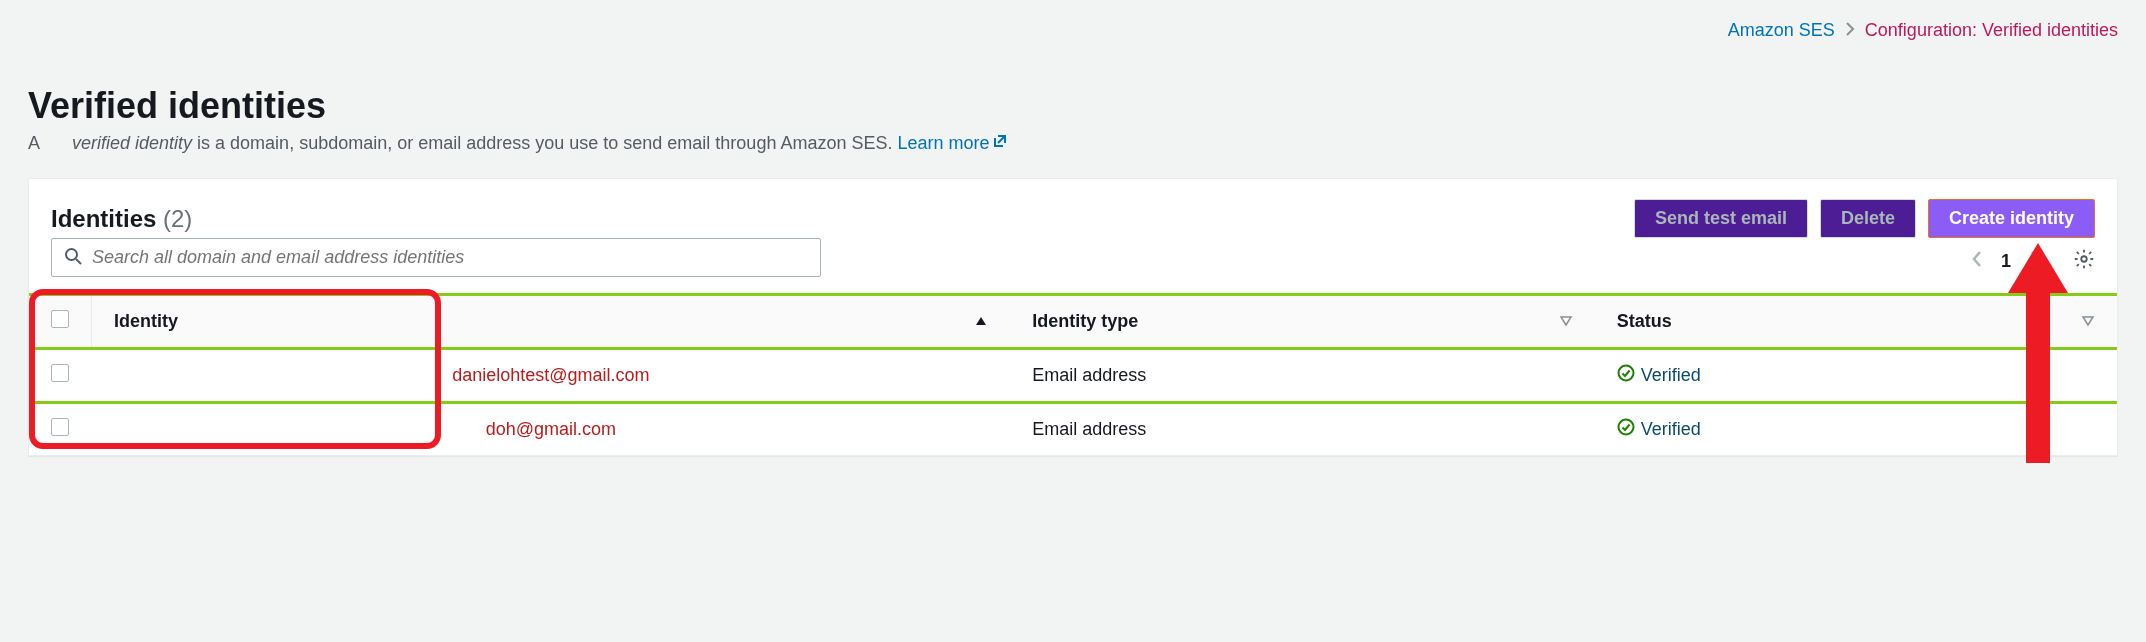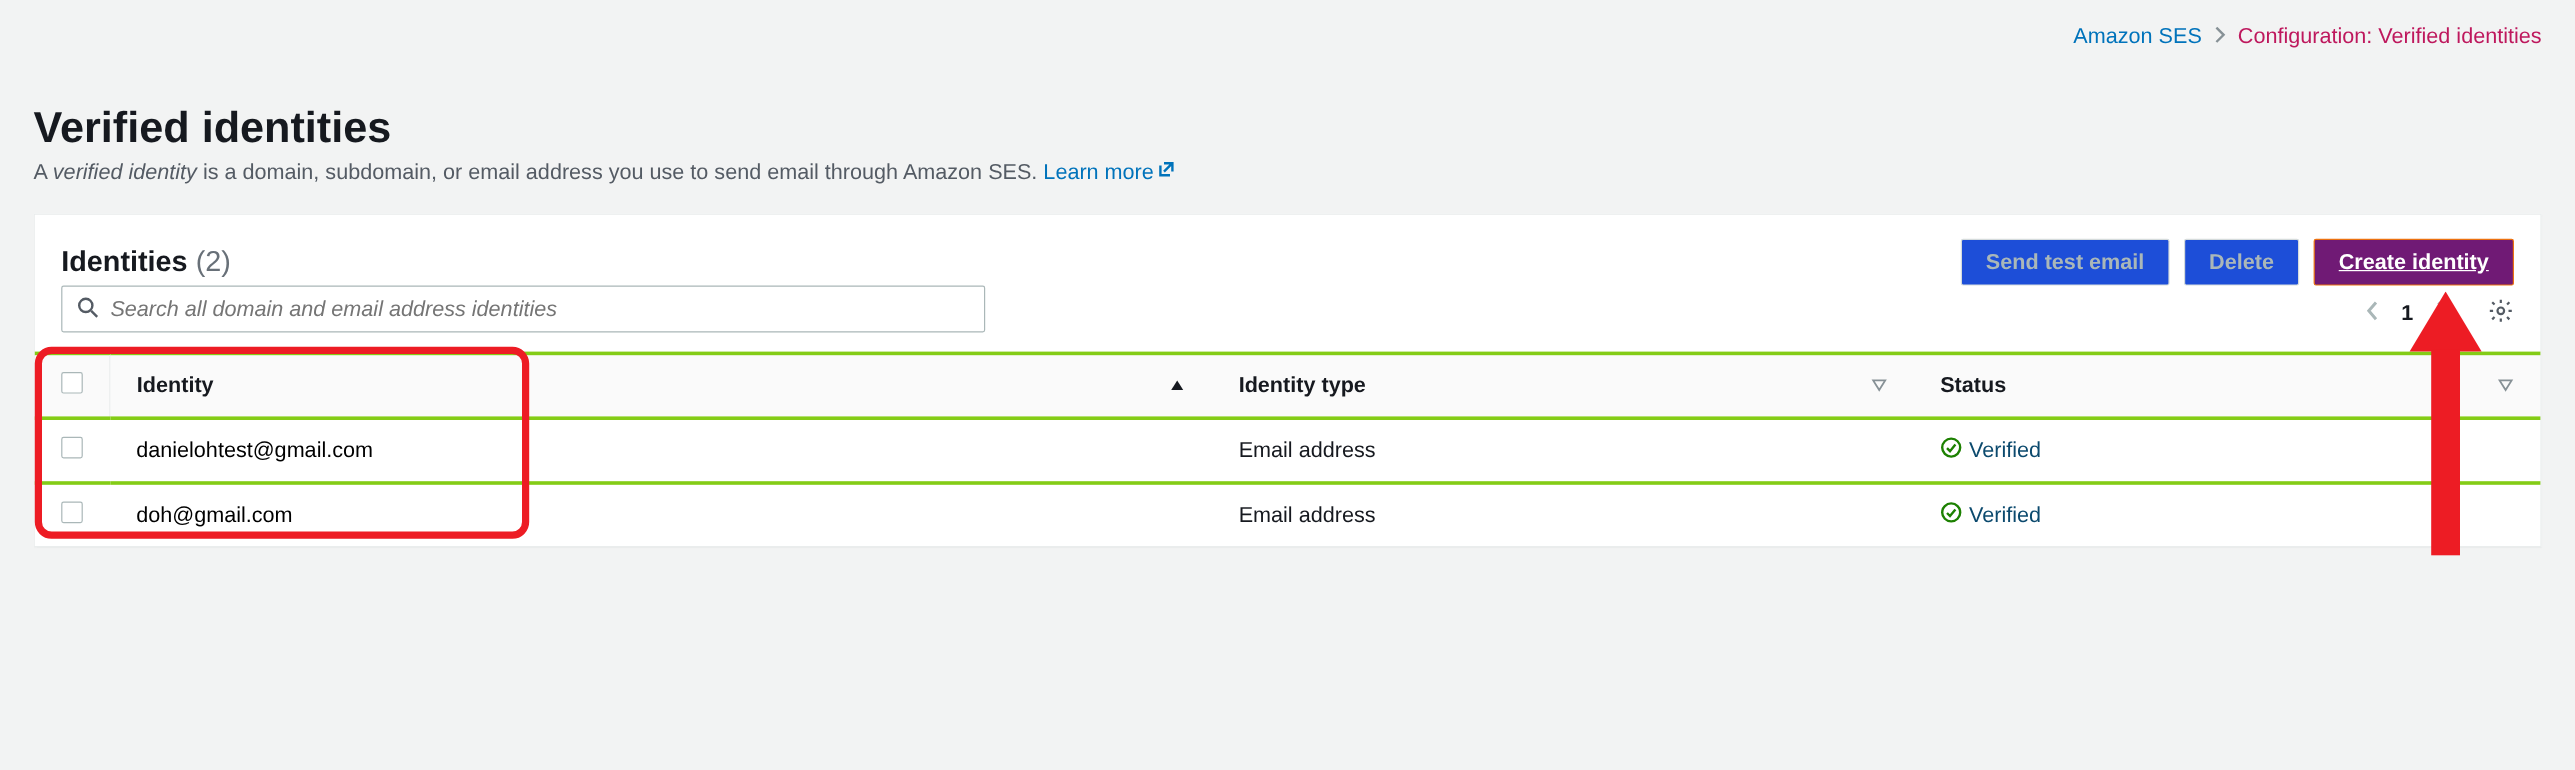--- a/index.html
+++ b/index.html
@@ -22,49 +22,49 @@
 .breadcrumb .current { color: #be185d; }
 .breadcrumb .chev { color: #879196; }
 h1.title {
   font-size: 36px;
   font-weight: 700;
   color: #16191f;
   margin-bottom: 6px;
   margin-top: 44px;
 }
 .subtitle { font-size: 18px; color: #545b64; margin-bottom: 24px; }
-.subtitle em { font-style: italic; }
+.subtitle em { font-style: italic; margin-left: 28px; }
 .learn { color: #0073bb; cursor: pointer; }
 .learn .ext { margin-left: 2px; }
 .panel {
   background: #fff;
   border: 1px solid #eaeded;
   box-shadow: 0 1px 1px rgba(0,0,0,0.05);
   padding: 20px 22px 0 22px;
 }
 .panel-header {
   display: flex;
   align-items: center;
   justify-content: space-between;
 }
 .panel-title { font-size: 24px; font-weight: 700; }
 .panel-title .count { color: #687078; font-weight: 400; }
 .actions { display: flex; gap: 12px; align-items: center; }
 .btn {
   border: 1px solid #687078;
-  background: #1d4ed8;
+  background: #4c1d95;
   color: #545b64;
   padding: 8px 20px;
   font-size: 18px;
   font-weight: 700;
   border-radius: 2px;
   cursor: pointer;
 }
 .btn.disabled { color: #aab7b8; border-color: #d5dbdb; cursor: default; }
-.btn.primary { background: #701a75; border-color: #ec7211; color: #fff; text-decoration: underline; }
+.btn.primary { background: #8b5cf6; border-color: #ec7211; color: #fff; }
 .row2 { display: flex; align-items: flex-end; justify-content: space-between; margin-bottom: 16px; }
 .search {
   flex: 0 0 770px;
   display: flex;
   align-items: center;
   border: 1px solid #aab7b8;
   border-radius: 2px;
   padding: 8px 12px;
   gap: 10px;
 }
@@ -87,21 +87,21 @@
 thead { background: #fafafa; }
 th, td {
   text-align: left;
   padding: 14px 22px;
   font-size: 18px;
   border-top: 3px solid #84cc16;
 }
 th { font-weight: 700; color: #16191f; position: relative; }
 th .sort { float: right; color: #545b64; }
 th .filter { float: right; color: #879196; }
-td.link { color: #000000; cursor: pointer; }
+td.link { color: #b91c1c; cursor: pointer; text-align: center; }
 .checkbox {
   width: 18px; height: 18px;
   border: 1px solid #aab7b8;
   border-radius: 2px;
   background: #fff;
   display: inline-block;
   cursor: pointer;
 }
 .col-check { width: 60px; border-right: 1px solid #eaeded; }
 td.col-check { border-right: none; }

